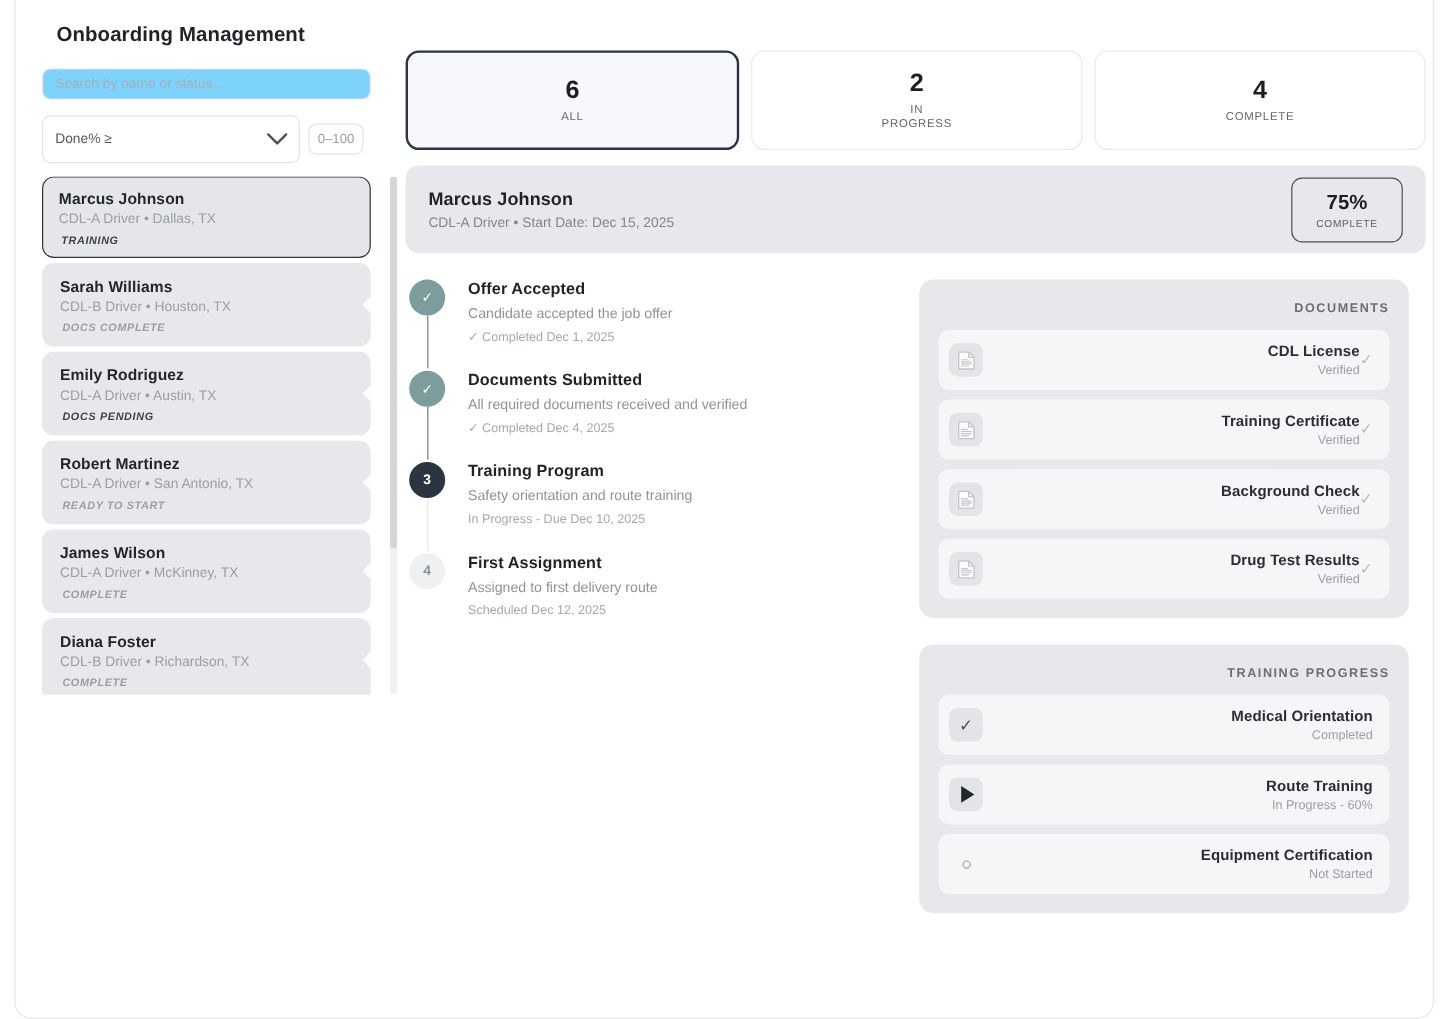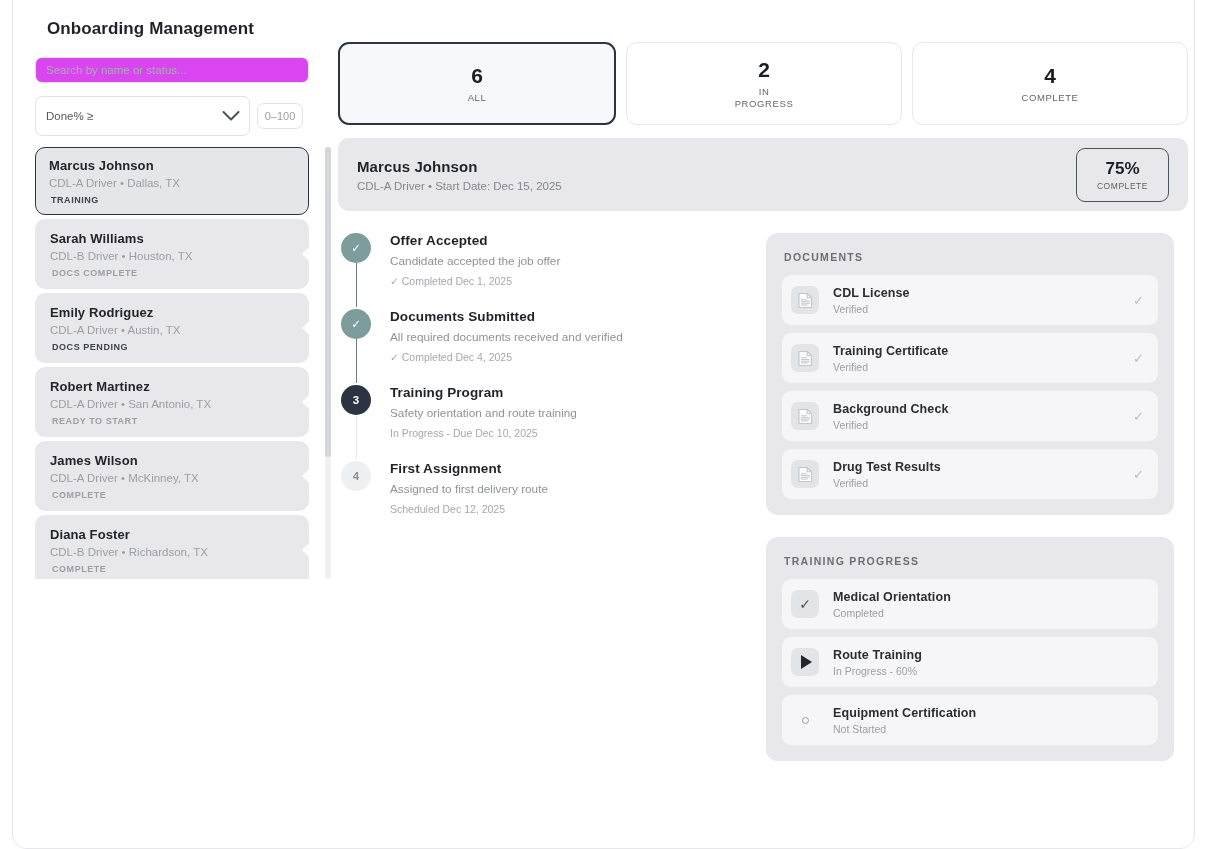--- a/index.html
+++ b/index.html
@@ -35,21 +35,21 @@
     position: absolute;
     left: 22px; top: 70px;
     width: 296px;
   }
 
   .search-input {
     display: block;
     width: 274px; height: 26px;
     border: 1px solid #e2e3e6;
     border-radius: 7px;
-    background: #d946ef;
+    background: #7dd3fc;
     font-family: inherit;
     font-size: 11.5px;
     color: #3a3f46;
     padding: 0 10px;
     outline: none;
   }
   .search-input::placeholder { color: #a9adb4; }
 
   .filter-row {
     display: flex;
@@ -140,20 +140,21 @@
     color: #9a9ea5;
     margin-top: 4px;
   }
   .person .pbadge {
     font-size: 9px;
     font-weight: 600;
     letter-spacing: 0.55px;
     color: #3d434a;
     margin-top: 6px;
     margin-left: 2px;
+    font-style: italic;
   }
   .person .pbadge.muted { color: #9a9ea5; }
   .notch {
     position: absolute;
     right: -1px; top: 50%;
     transform: translateY(-50%);
     width: 0; height: 0;
     border-top: 7px solid transparent;
     border-bottom: 7px solid transparent;
     border-right: 7px solid #fdfdfe;
@@ -294,21 +295,21 @@
     color: #8e939a;
     margin-top: 6px;
   }
   .tl-meta {
     font-size: 10.5px;
     color: #a4a9b0;
     margin-top: 7px;
   }
 
   
-  .panels { width: 408px; }
+  .panels { width: 408px; text-align: right; }
   .panel {
     background: #e8e8ec;
     border-radius: 12px;
     padding: 18px 16px 16px 16px;
   }
   .panel + .panel { margin-top: 22px; }
   .panel-title {
     font-size: 10.5px;
     font-weight: 700;
     letter-spacing: 1.3px;

